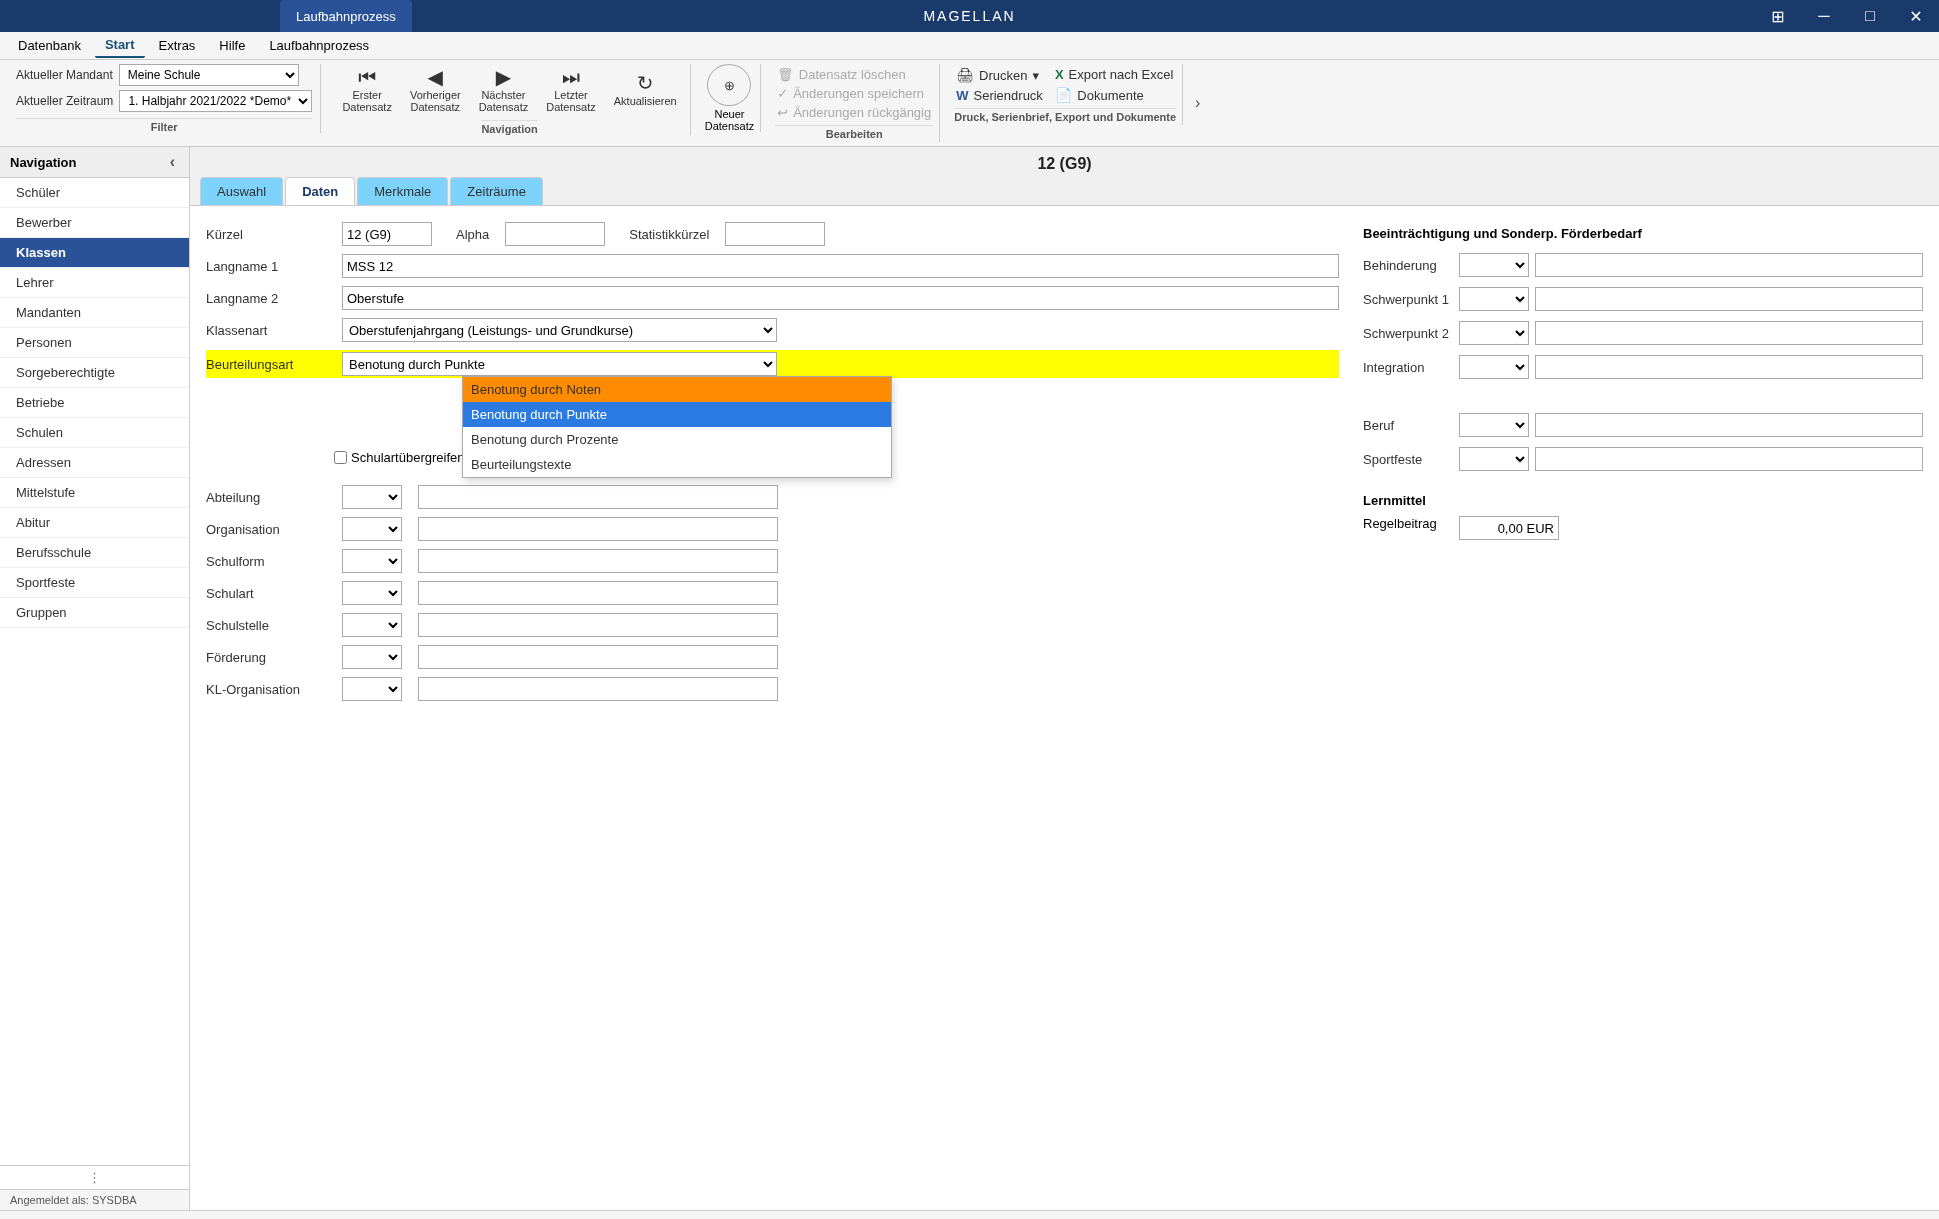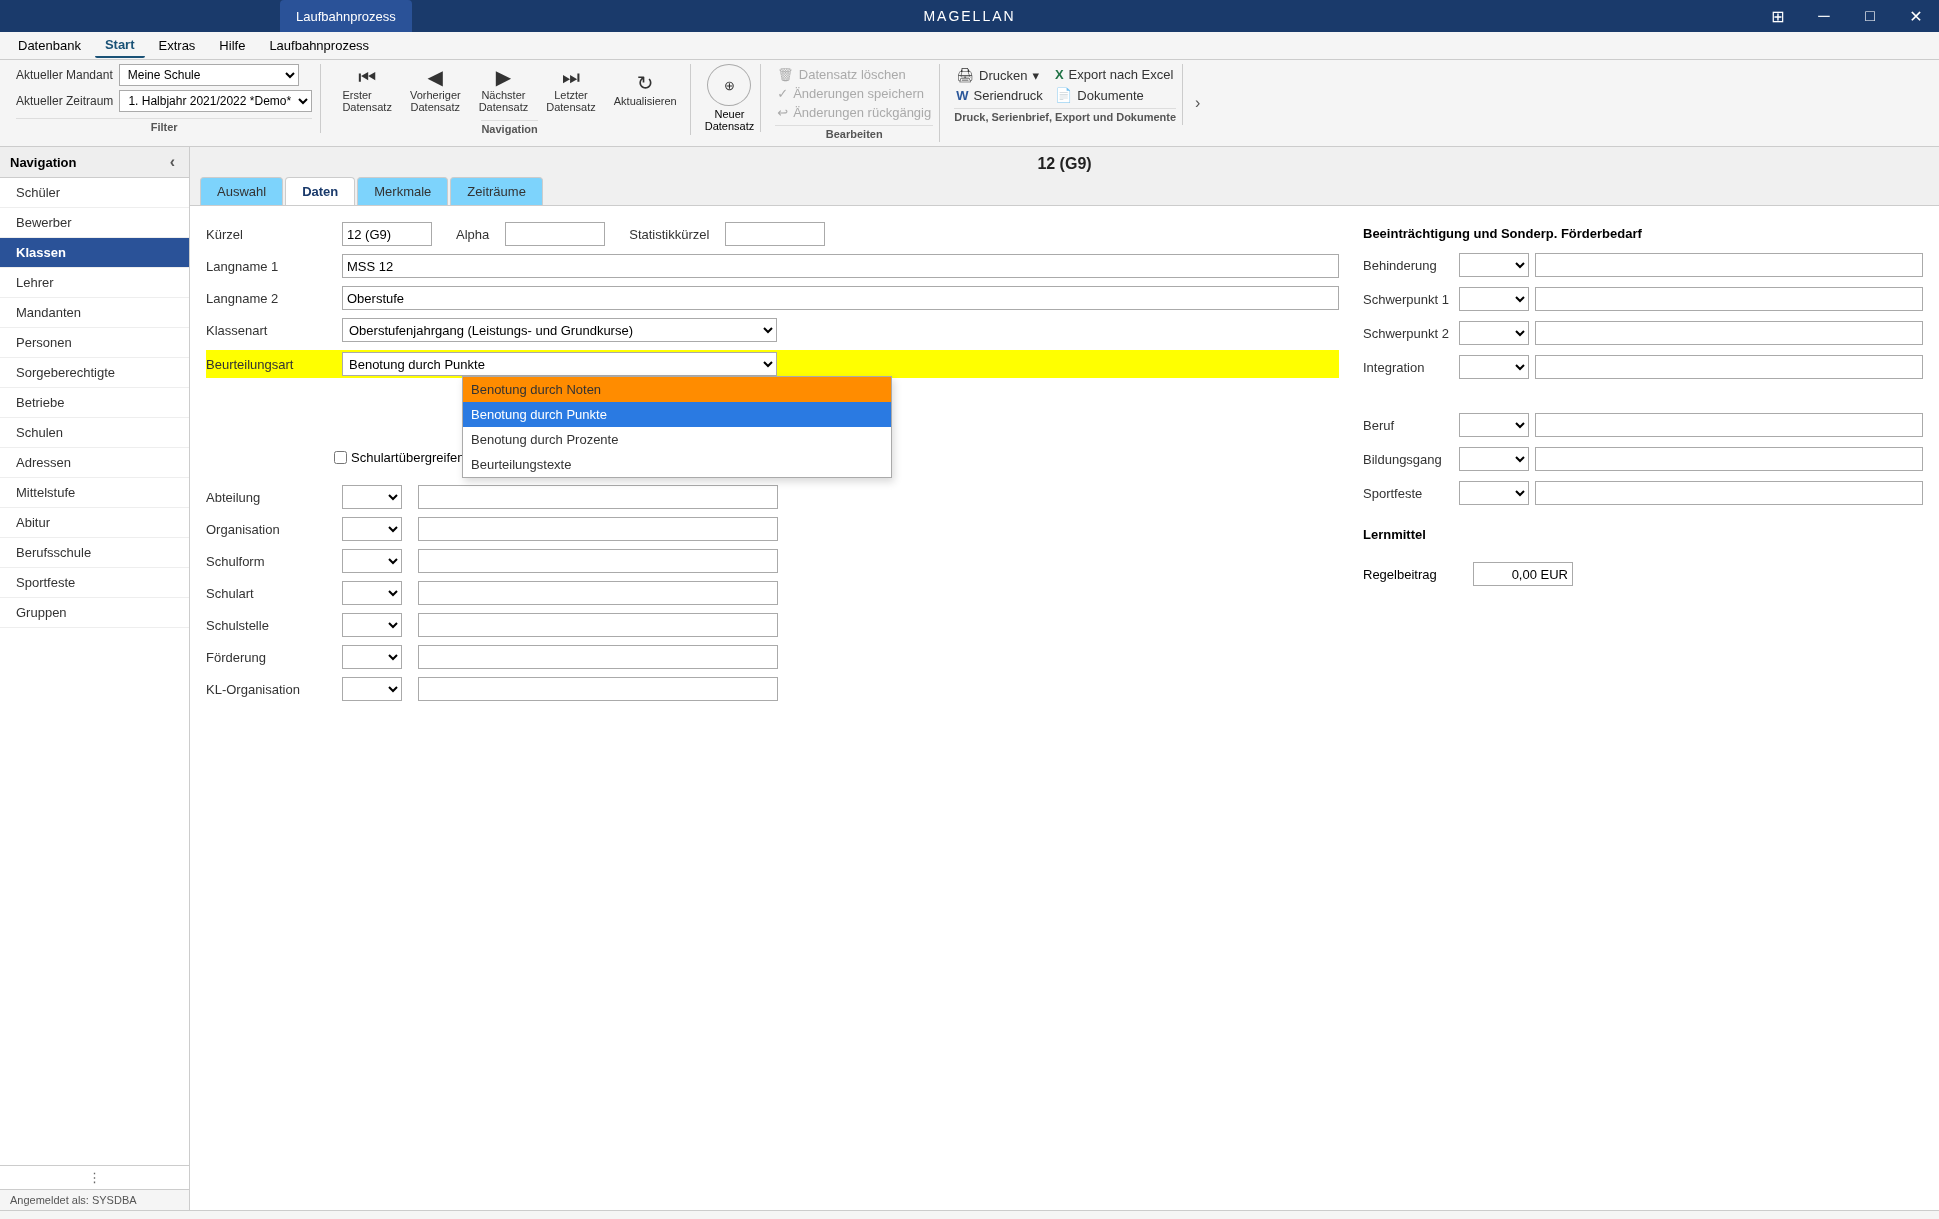--- a/index.html
+++ b/index.html
@@ -375,23 +375,23 @@
       gap: 4px;
       font-size: 13px;
     }
 
     
     .lernmittel-section {
       margin-top: 8px;
     }
     .regelbeitrag-row {
       display: flex;
-      align-items: center;
-      gap: 20px;
-      margin-top: 20px;
+      align-items: flex-start;
+      gap: 6px;
+      margin-top: 8px;
     }
     .regelbeitrag-label {
       width: 90px;
       font-size: 13px;
     }
     .regelbeitrag-input {
       width: 100px;
       height: 24px;
       border: 1px solid #aaa;
       text-align: right;
@@ -509,21 +509,21 @@
         <option>1. Halbjahr 2021/2022 *Demo*</option>
       </select>
     </div>
     <span class="toolbar-section-label">Filter</span>
   </div>
 
   <div class="toolbar-group">
     <div class="toolbar-row">
       <button class="tb-btn">
         <span class="icon">⏮</span>
-        <span style="font-size:11px;text-align:left;">Erster<br>Datensatz</span>
+        <span style="font-size:11px;text-align:center;">Erster<br>Datensatz</span>
       </button>
       <button class="tb-btn">
         <span class="icon">◀</span>
         <span style="font-size:11px;text-align:center;">Vorheriger<br>Datensatz</span>
       </button>
       <button class="tb-btn">
         <span class="icon">▶</span>
         <span style="font-size:11px;text-align:center;">Nächster<br>Datensatz</span>
       </button>
       <button class="tb-btn">
@@ -760,25 +760,20 @@
           </div>
 
           <div style="height:16px;"></div>
 
           <div class="right-row">
             <span class="right-label">Beruf</span>
             <select class="right-select"></select>
             <input class="right-input" type="text" value="" style="">
           </div>
 
-          <div class="right-row">
-            <span class="right-label">Bildungsgang</span>
-            <select class="right-select"></select>
-            <input class="right-input" type="text" value="" style="">
-          </div>
 
           <div class="right-row">
             <span class="right-label">Sportfeste</span>
             <select class="right-select"></select>
             <input class="right-input" type="text" value="" style="">
           </div>
 
           <div class="lernmittel-section">
             <div class="section-title">Lernmittel</div>
             <div class="regelbeitrag-row">

